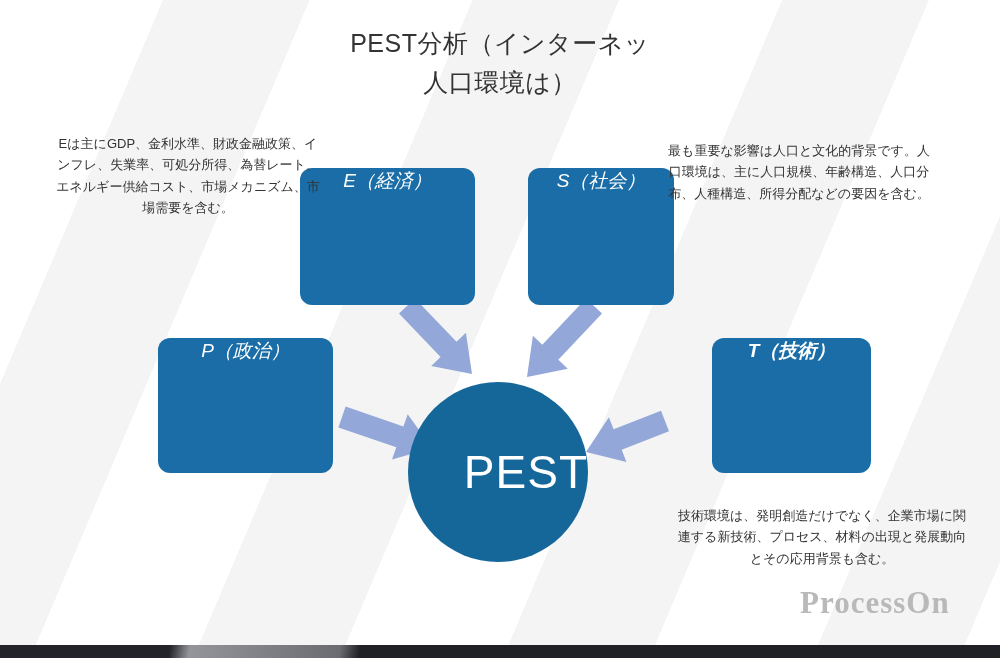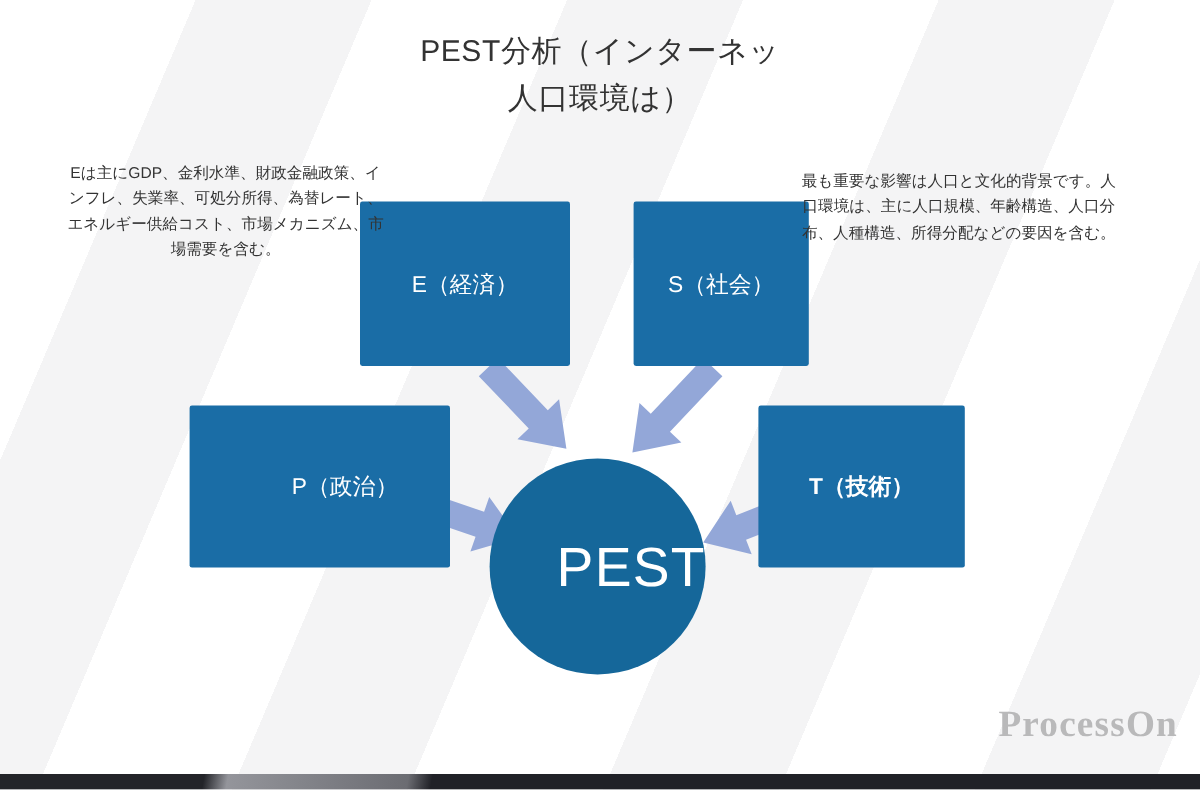--- a/index.html
+++ b/index.html
@@ -25,30 +25,31 @@
     line-height:1.55;
     letter-spacing:.5px;
   }
   .arrows{
     position:absolute;left:0;top:0;
     width:1000px;height:658px;
     pointer-events:none;
   }
   .node{
     position:absolute;
-    display:flex;align-items:center;justify-content:center;
+    display:flex;justify-content:center;
     background:var(--box,#1a6da6);
     color:#fff;
     font-size:19px;
-    border-radius:2px;
+    border-radius:12px;
+    font-style:italic;
   }
   #node-e{left:300px;top:168px;width:175px;height:137px;}
   #node-s{left:528px;top:168px;width:146px;height:137px;}
-  #node-p{left:158px;top:338px;width:175px;height:135px;padding-left:42px;}
-  #node-t{left:632px;top:338px;width:172px;height:135px;font-weight:700;}
+  #node-p{left:158px;top:338px;width:175px;height:135px;}
+  #node-t{left:712px;top:338px;width:159px;height:135px;font-weight:700;}
   .center-circle{
     position:absolute;left:408px;top:382px;width:180px;height:180px;
     border-radius:50%;
     background:var(--circle,#15679a);
     display:flex;align-items:center;justify-content:flex-end;
     color:#fff;font-size:46px;font-weight:400;letter-spacing:1px;
   }
   .note{
     position:absolute;
     font-size:13px;line-height:1.65;
@@ -58,21 +59,20 @@
   #note-e{left:28px;top:133px;width:268px;margin-left:26px;}
   #note-s{left:666px;top:140px;width:266px;}
   #note-p{left:52px;top:505px;width:295px;}
   #note-t{left:672px;top:505px;width:300px;}
   .watermark{
     position:absolute;left:800px;top:585px;
     font-family:"Liberation Serif","DejaVu Serif",serif;
     font-size:31px;font-weight:700;
     color:var(--watermark,#b9b9ba);
     letter-spacing:1px;
-    margin-left:32px;
   }
   .bottom-bar{
     position:absolute;left:0;right:0;bottom:0;height:13px;
     background:linear-gradient(100deg,
       #232429 0%, #232429 17%,
       #94959b 19%, #6b6c72 34%,
       #202127 36%, #202127 100%);
   }
 </style>
 </head>
@@ -104,18 +104,19 @@
   <div class="node" id="node-t">
     <span>T（技術）</span>
   </div>
 
   <div class="center-circle">
     <span>PEST</span>
   </div>
 
   <div class="note" id="note-e">Eは主にGDP、金利水準、財政金融政策、インフレ、失業率、可処分所得、為替レート、エネルギー供給コスト、市場メカニズム、市場需要を含む。</div>
   <div class="note" id="note-s">最も重要な影響は人口と文化的背景です。人口環境は、主に人口規模、年齢構造、人口分布、人種構造、所得分配などの要因を含む。</div>
+  <div class="note" id="note-t">技術環境は、発明創造だけでなく、企業市場に関連する新技術、プロセス、材料の出現と発展動向とその応用背景も含む。</div>
 
   <div class="watermark">ProcessOn</div>
 
   <div class="bottom-bar"></div>
 
 </div>
 
 </body></html>

